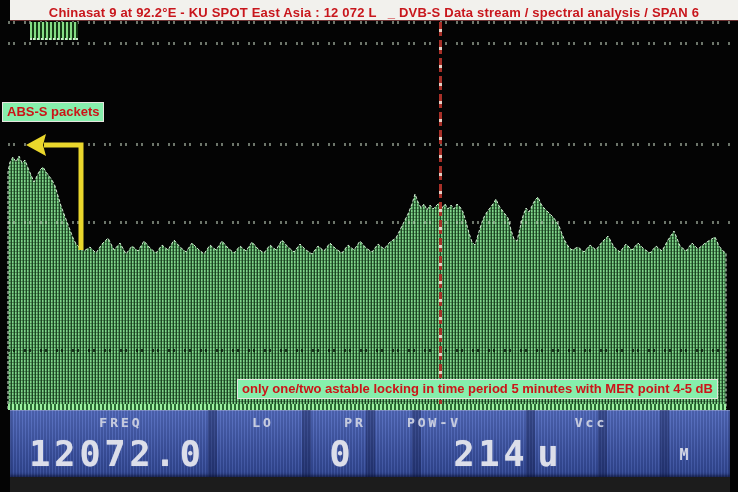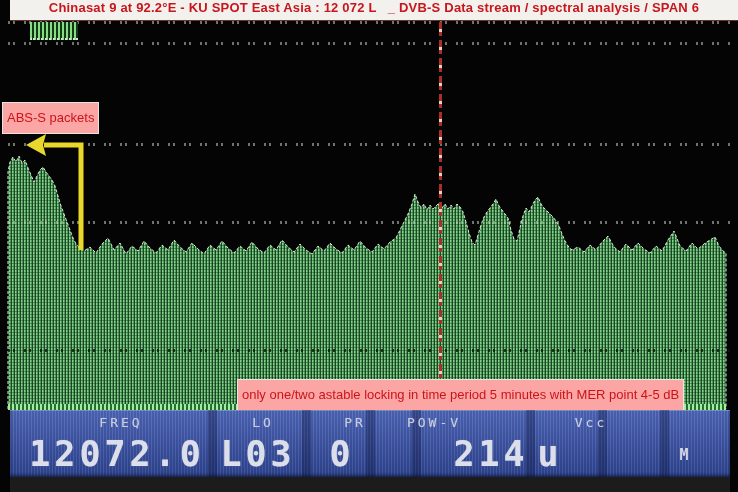--- a/index.html
+++ b/index.html
@@ -3,21 +3,21 @@
 <meta charset="utf-8">
 <style>
   html,body{margin:0;padding:0;}
   body{width:738px;height:492px;background:#000;overflow:hidden;
        font-family:"Liberation Sans",sans-serif;}
   .stage{position:relative;width:738px;height:492px;background:#040404;}
 
   
   .header{position:absolute;left:10px;top:0;width:728px;height:20px;
           background:#f2f1ed;border-bottom:1px solid #6a3030;
-          display:flex;align-items:flex-start;justify-content:center;}
+          display:flex;align-items:flex-end;justify-content:center;}
   .header span{color:#c8161c;font-weight:bold;font-size:13px;letter-spacing:.2px;white-space:nowrap;}
 
   
   #spec{position:absolute;left:0;top:0;z-index:1;pointer-events:none;}
   .hgrid{position:absolute;left:8px;width:724px;height:3px;z-index:2;
          background:repeating-linear-gradient(90deg,
             rgba(195,210,190,.55) 0 2px, transparent 2px 5px,
             rgba(195,210,190,.55) 5px 7px, transparent 7px 16px);}
   .hgrid.dark{background:repeating-linear-gradient(90deg,
             rgba(8,26,10,.8) 0 2px, transparent 2px 5px,
@@ -30,35 +30,35 @@
 
   .miniblock{position:absolute;left:30px;top:22px;width:48px;height:16px;z-index:2;
          background:repeating-linear-gradient(90deg,#84dc84 0 2px,#143614 2px 4px);
          border-bottom:2px dotted #cfe8cf;}
 
   .brightstrip{position:absolute;left:8px;top:404px;width:718px;height:6px;z-index:2;
          background:repeating-linear-gradient(90deg,#9cf0a0 0 2px,#2a6b33 2px 4px);}
 
   #arrow{position:absolute;left:0;top:0;z-index:3;pointer-events:none;}
 
-  .note{position:absolute;z-index:4;background:#fca5a5;color:#cc1418;
-        font-weight:normal;font-size:13px;line-height:16px;padding:7px 4px;white-space:nowrap;
+  .note{position:absolute;z-index:4;background:#86efac;color:#cc1418;
+        font-weight:bold;font-size:13px;line-height:16px;padding:1px 4px;white-space:nowrap;
         border:1px solid #e6e4de;}
   .note-abs{left:2px;top:102px;}
   .note-lock{left:237px;top:379px;}
 
   
   .statusbar{position:absolute;left:10px;top:410px;width:720px;height:67px;z-index:5;
         background:linear-gradient(180deg,rgba(255,255,255,.10),rgba(0,0,10,.18)),
                    repeating-linear-gradient(90deg,#4a64bc 0 1px,#354da0 1px 3px);
         box-shadow:inset 0 1px 0 rgba(255,255,255,.25), inset 0 -2px 3px rgba(0,0,20,.5);
         font-family:"DejaVu Sans Mono",monospace;}
   .sep{position:absolute;top:0;width:9px;height:67px;background:rgba(8,14,52,.32);}
   .sb-label{position:absolute;top:5px;transform:translateX(-50%);
-        color:#c6cbde;font-weight:normal;font-size:13px;letter-spacing:3px;
+        color:#c6cbde;font-weight:bold;font-size:13px;letter-spacing:3px;
         text-shadow:0 0 1px rgba(230,235,255,.4);white-space:nowrap;}
   .sb-value{position:absolute;top:24px;transform:translateX(-50%);
         color:#dcdee9;font-weight:bold;font-size:35px;letter-spacing:4px;
         text-shadow:0 0 1px rgba(240,244,255,.5);white-space:nowrap;}
   .sb-mem-prefix{position:absolute;top:36px;transform:translateX(-50%);
         color:#d3d6e4;font-weight:bold;font-size:15px;}
   .bottomstrip{position:absolute;left:10px;top:477px;width:720px;height:15px;
         background:#1c1c1c;z-index:5;}
 </style>
 </head>
@@ -107,21 +107,20 @@
     <div class="sep" style="left:356px"></div>
     <div class="sep" style="left:402px"></div>
     <div class="sep" style="left:516px"></div>
     <div class="sep" style="left:588px"></div>
     <div class="sep" style="left:650px"></div>
 
     <span class="sb-label" style="left:111px">FREQ</span>
     <span class="sb-value" style="left:107px">12072.0</span>
 
     <span class="sb-label" style="left:253px">LO</span>
-    <span class="sb-value" style="left:248px">L03</span>
 
     <span class="sb-label" style="left:345px">PR</span>
     <span class="sb-value" style="left:332px">0</span>
 
     <span class="sb-label" style="left:424px">POW-V</span>
     <span class="sb-value" style="left:481px">214</span>
     <span class="sb-value" style="left:540px">u</span>
 
     <span class="sb-label" style="left:581px">Vcc</span>
 

